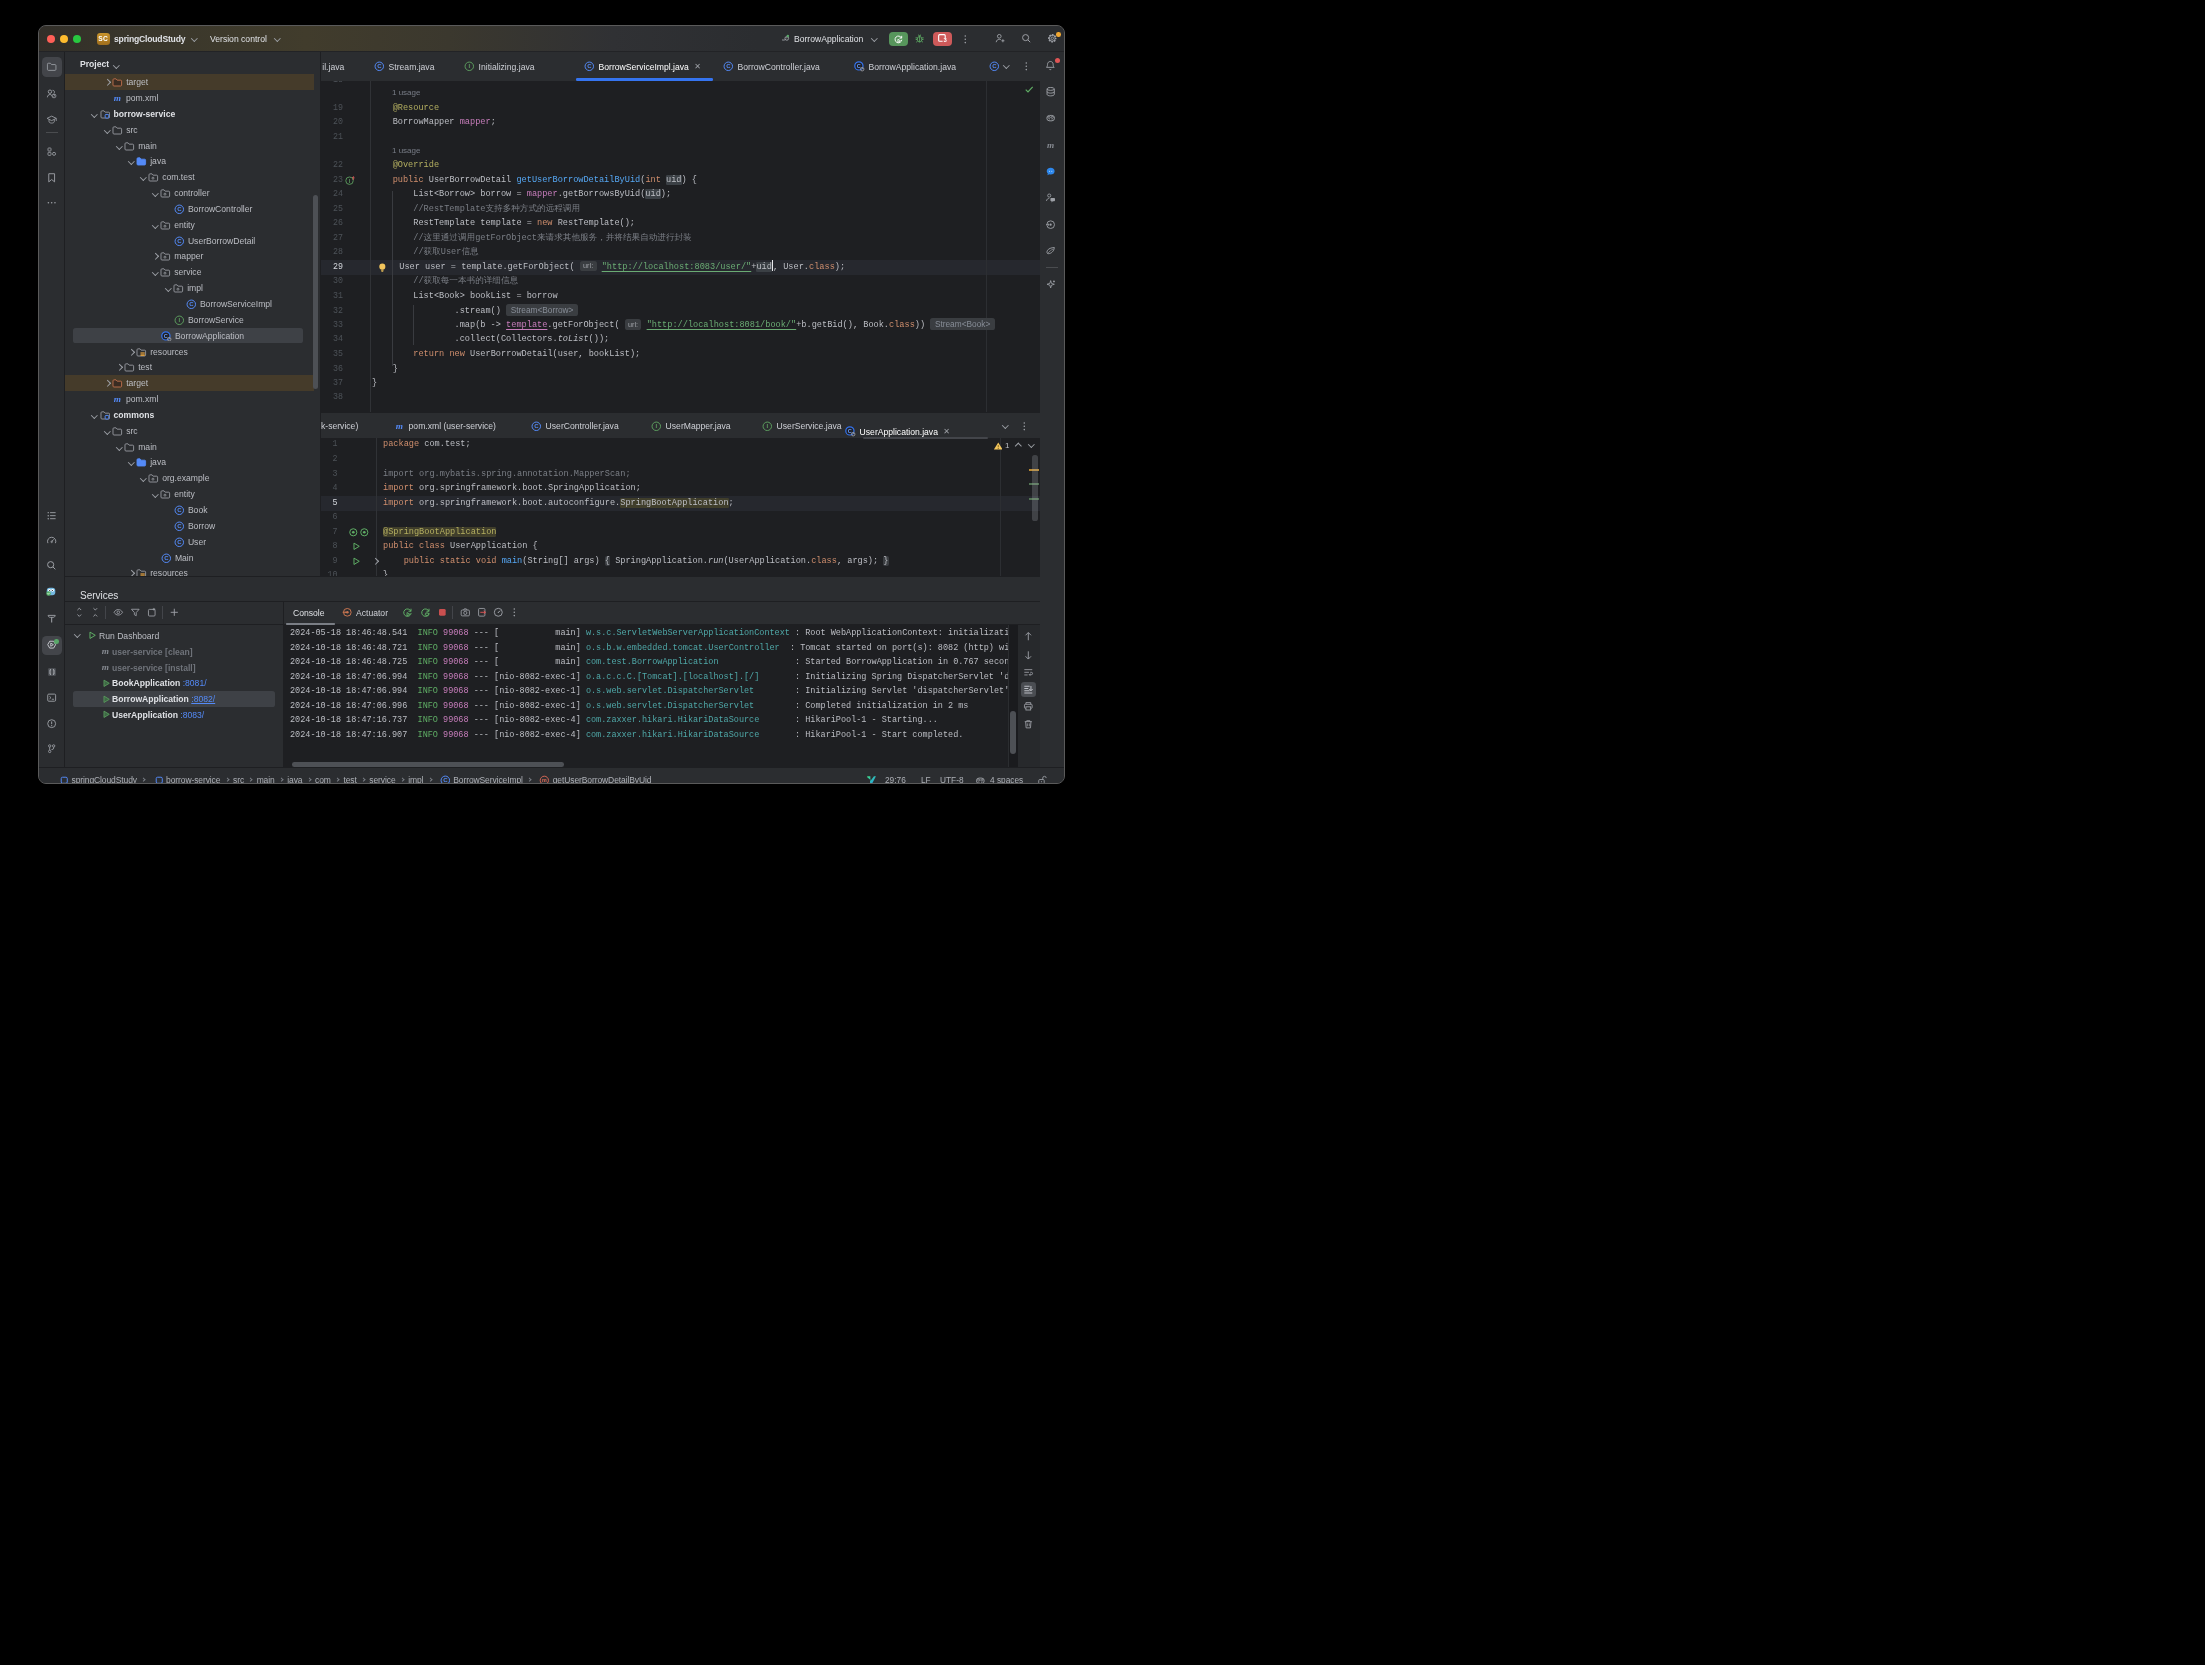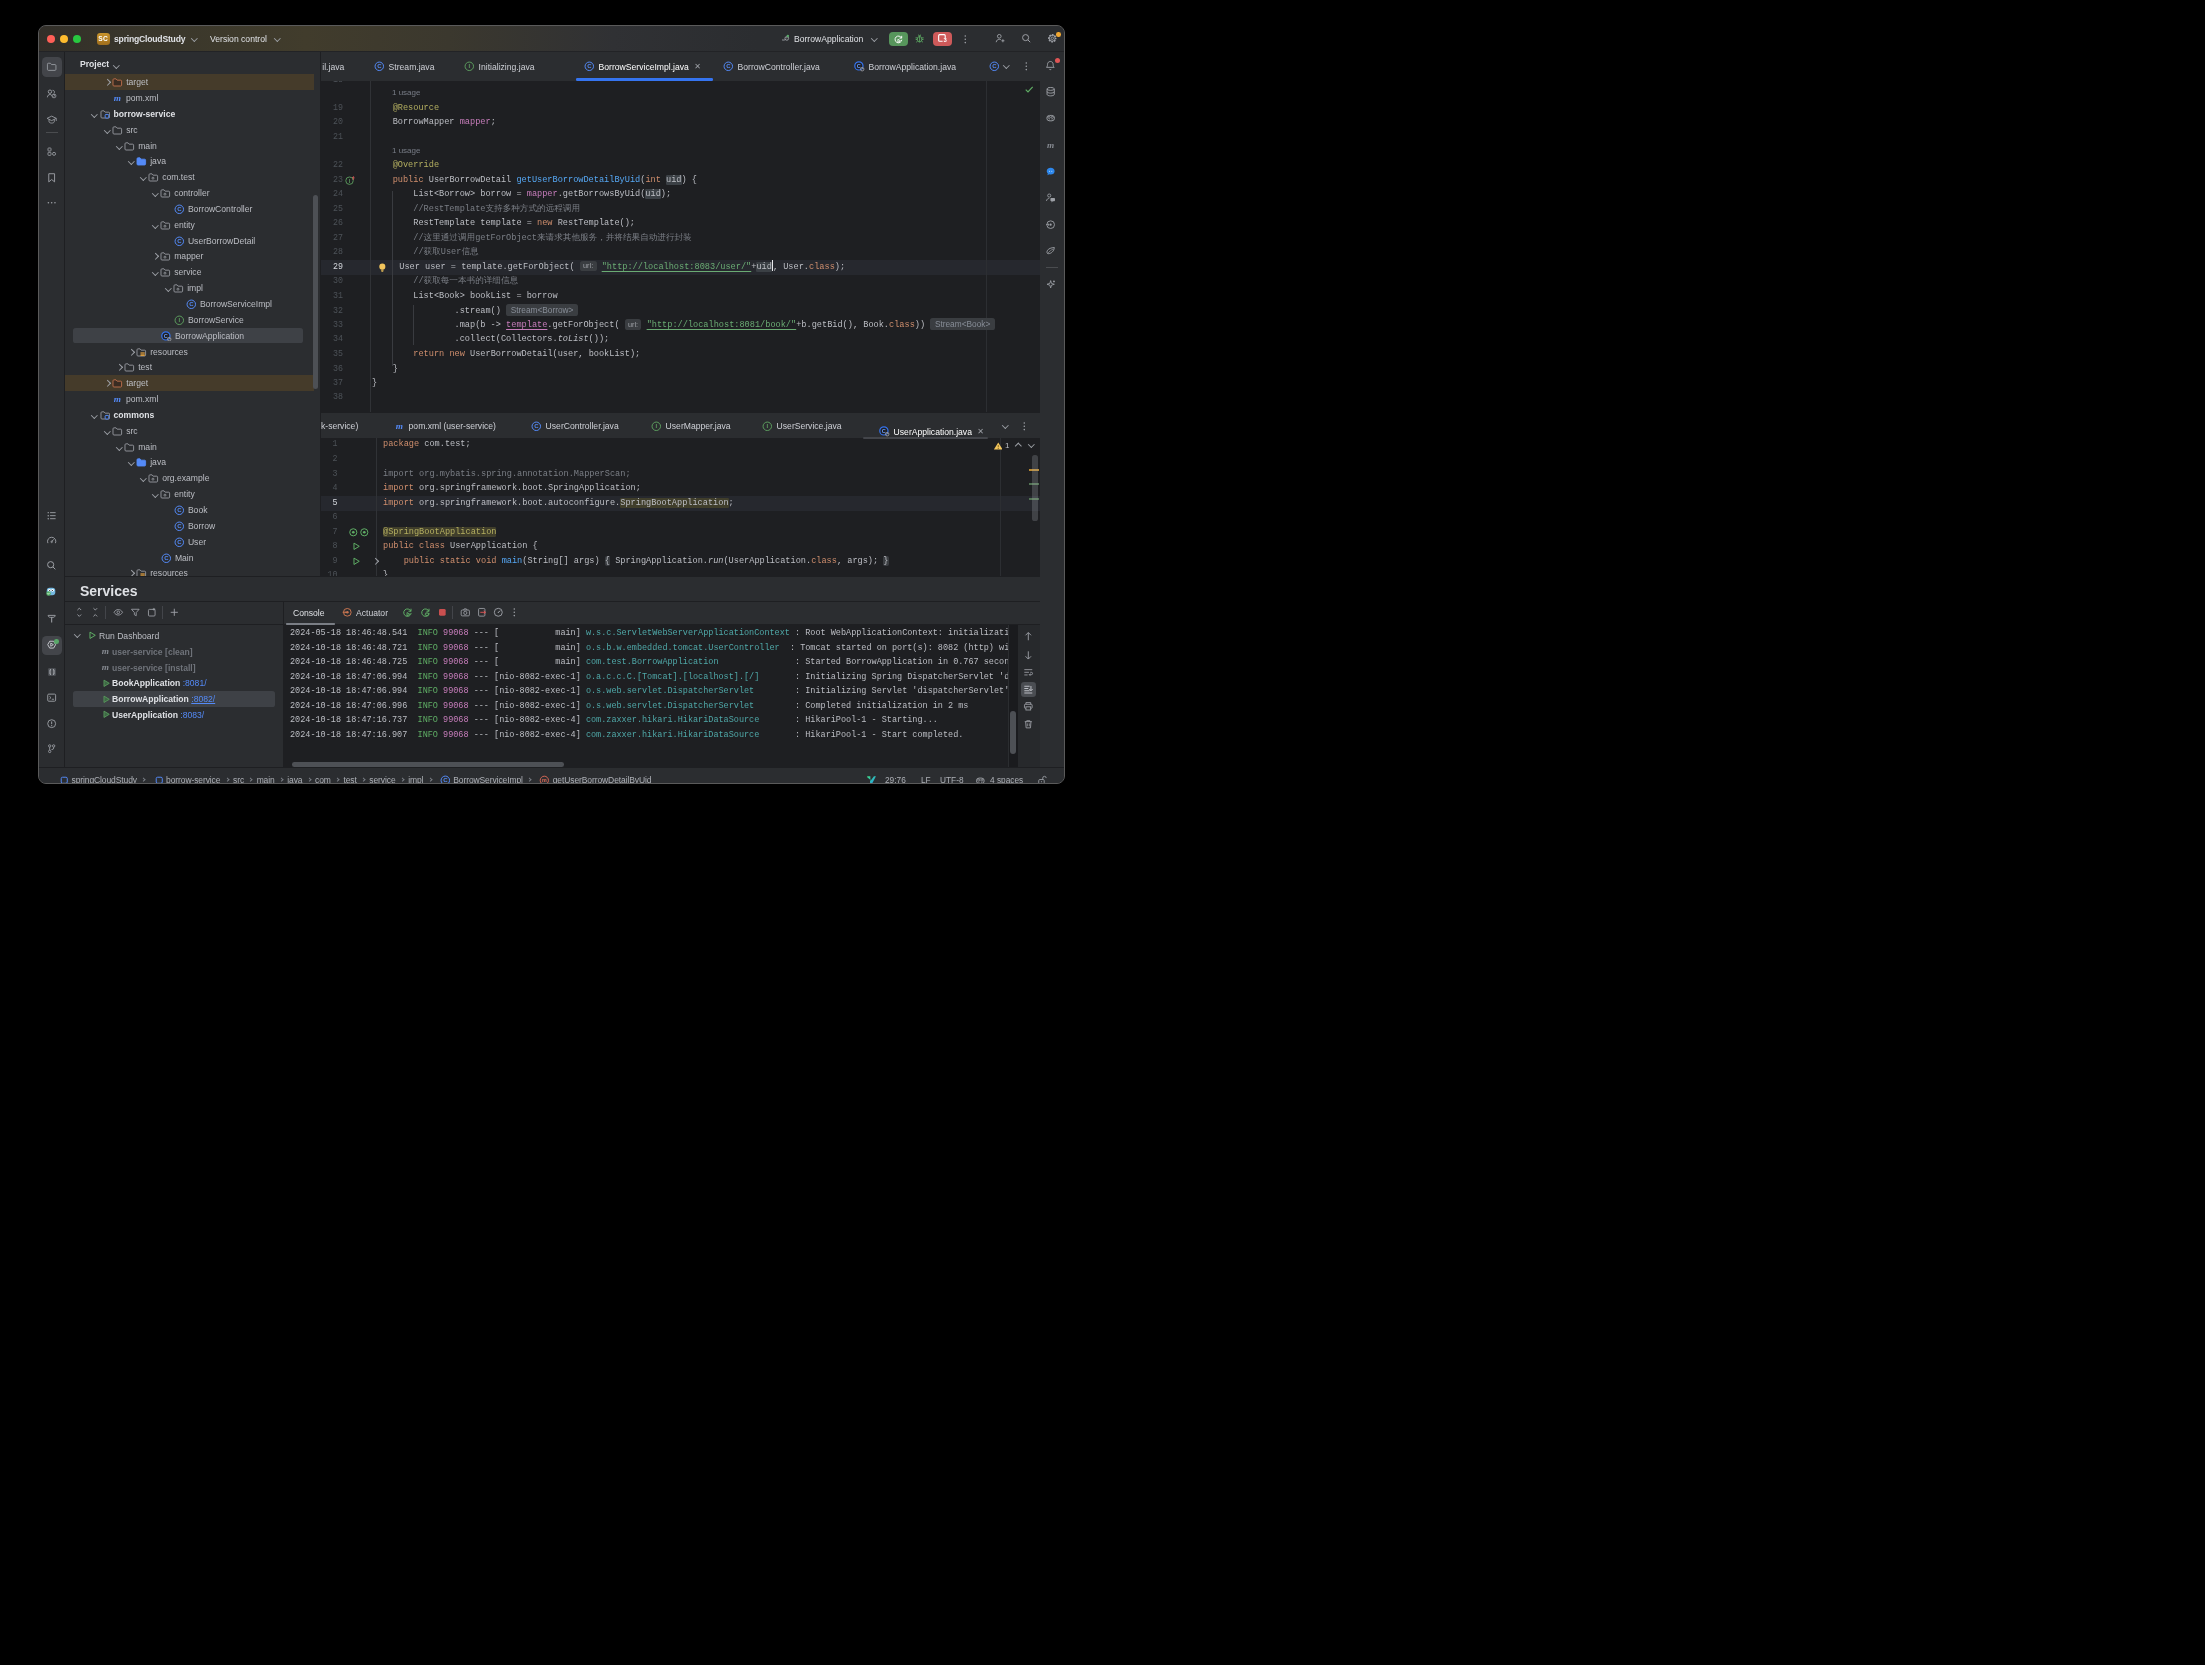--- a/index.html
+++ b/index.html
@@ -886,21 +886,21 @@
             <use href="#i-iface"></use>
           </svg>
           <span>UserMapper.java</span>
         </div>
       <div class="tab" style="left:441px;height:26.4px">
           <svg width="10.6" height="10.6" viewBox="0 0 16 16">
             <use href="#i-iface"></use>
           </svg>
           <span>UserService.java</span>
         </div>
-      <div class="tab" style="left:558px;height:37px;color:#fff">
+      <div class="tab" style="left:524px;height:37px;color:#fff">
           <svg width="10.6" height="10.6" viewBox="0 0 16 16">
             <use href="#i-boot"></use>
           </svg>
           <span>UserApplication.java</span>
           <span class="x">✕</span>
         </div>
       <div class="abs" style="left:542px;top:24px;width:125px;height:2.3px;background:#43454a;border-radius:1.3px"></div>
       <span class="chev cd abs" style="left:682px;top:10px"></span>
       <svg class="abs" style="left:698px;top:8px" width="10.6" height="10.6" viewBox="0 0 16 16">
           <use href="#i-kebab"></use>
@@ -947,21 +947,21 @@
       <span class="abs" style="left:684px;top:2.6px;font-size:8px;color:#bcbec4">1</span>
       <span class="chev cu abs" style="left:695px;top:6px"></span>
       <span class="chev cd abs" style="left:708px;top:4px"></span>
       <div class="abs" style="left:708px;top:31px;width:9.6px;height:2.3px;background:#bb8b34"></div>
       <div class="abs" style="left:708px;top:45px;width:9.6px;height:2px;background:#537455"></div>
       <div class="abs" style="left:708px;top:60px;width:9.6px;height:2px;background:#537455"></div>
       <div class="abs" style="left:711px;top:17px;width:5.6px;height:66px;border-radius:2.6px;background:rgba(166,170,180,0.25)"></div>
     </div>
   </div>
   <div class="services" id="services">
-    <div class="abs" style="left:15px;top:6px;font-size:14px;font-weight:bold;color:#dfe1e5">Services</div>
+    <div class="abs" style="left:15px;top:13px;font-size:10px;font-weight:normal;color:#dfe1e5">Services</div>
     <div class="abs" style="left:0;top:24px;width:100%;height:0.7px;background:#1e1f22"></div>
     <svg class="abs" style="left:9px;top:30px" width="10.6" height="10.6" viewBox="0 0 16 16">
         <use href="#i-expand"></use>
       </svg>
     <svg class="abs" style="left:25px;top:30px" width="10.6" height="10.6" viewBox="0 0 16 16">
         <use href="#i-collapse"></use>
       </svg>
     <div class="abs" style="left:40px;top:29px;width:0.7px;height:13.2px;background:#43454a"></div>
     <svg class="abs" style="left:48px;top:30px" width="10.6" height="10.6" viewBox="0 0 16 16">
         <use href="#i-eye"></use>

